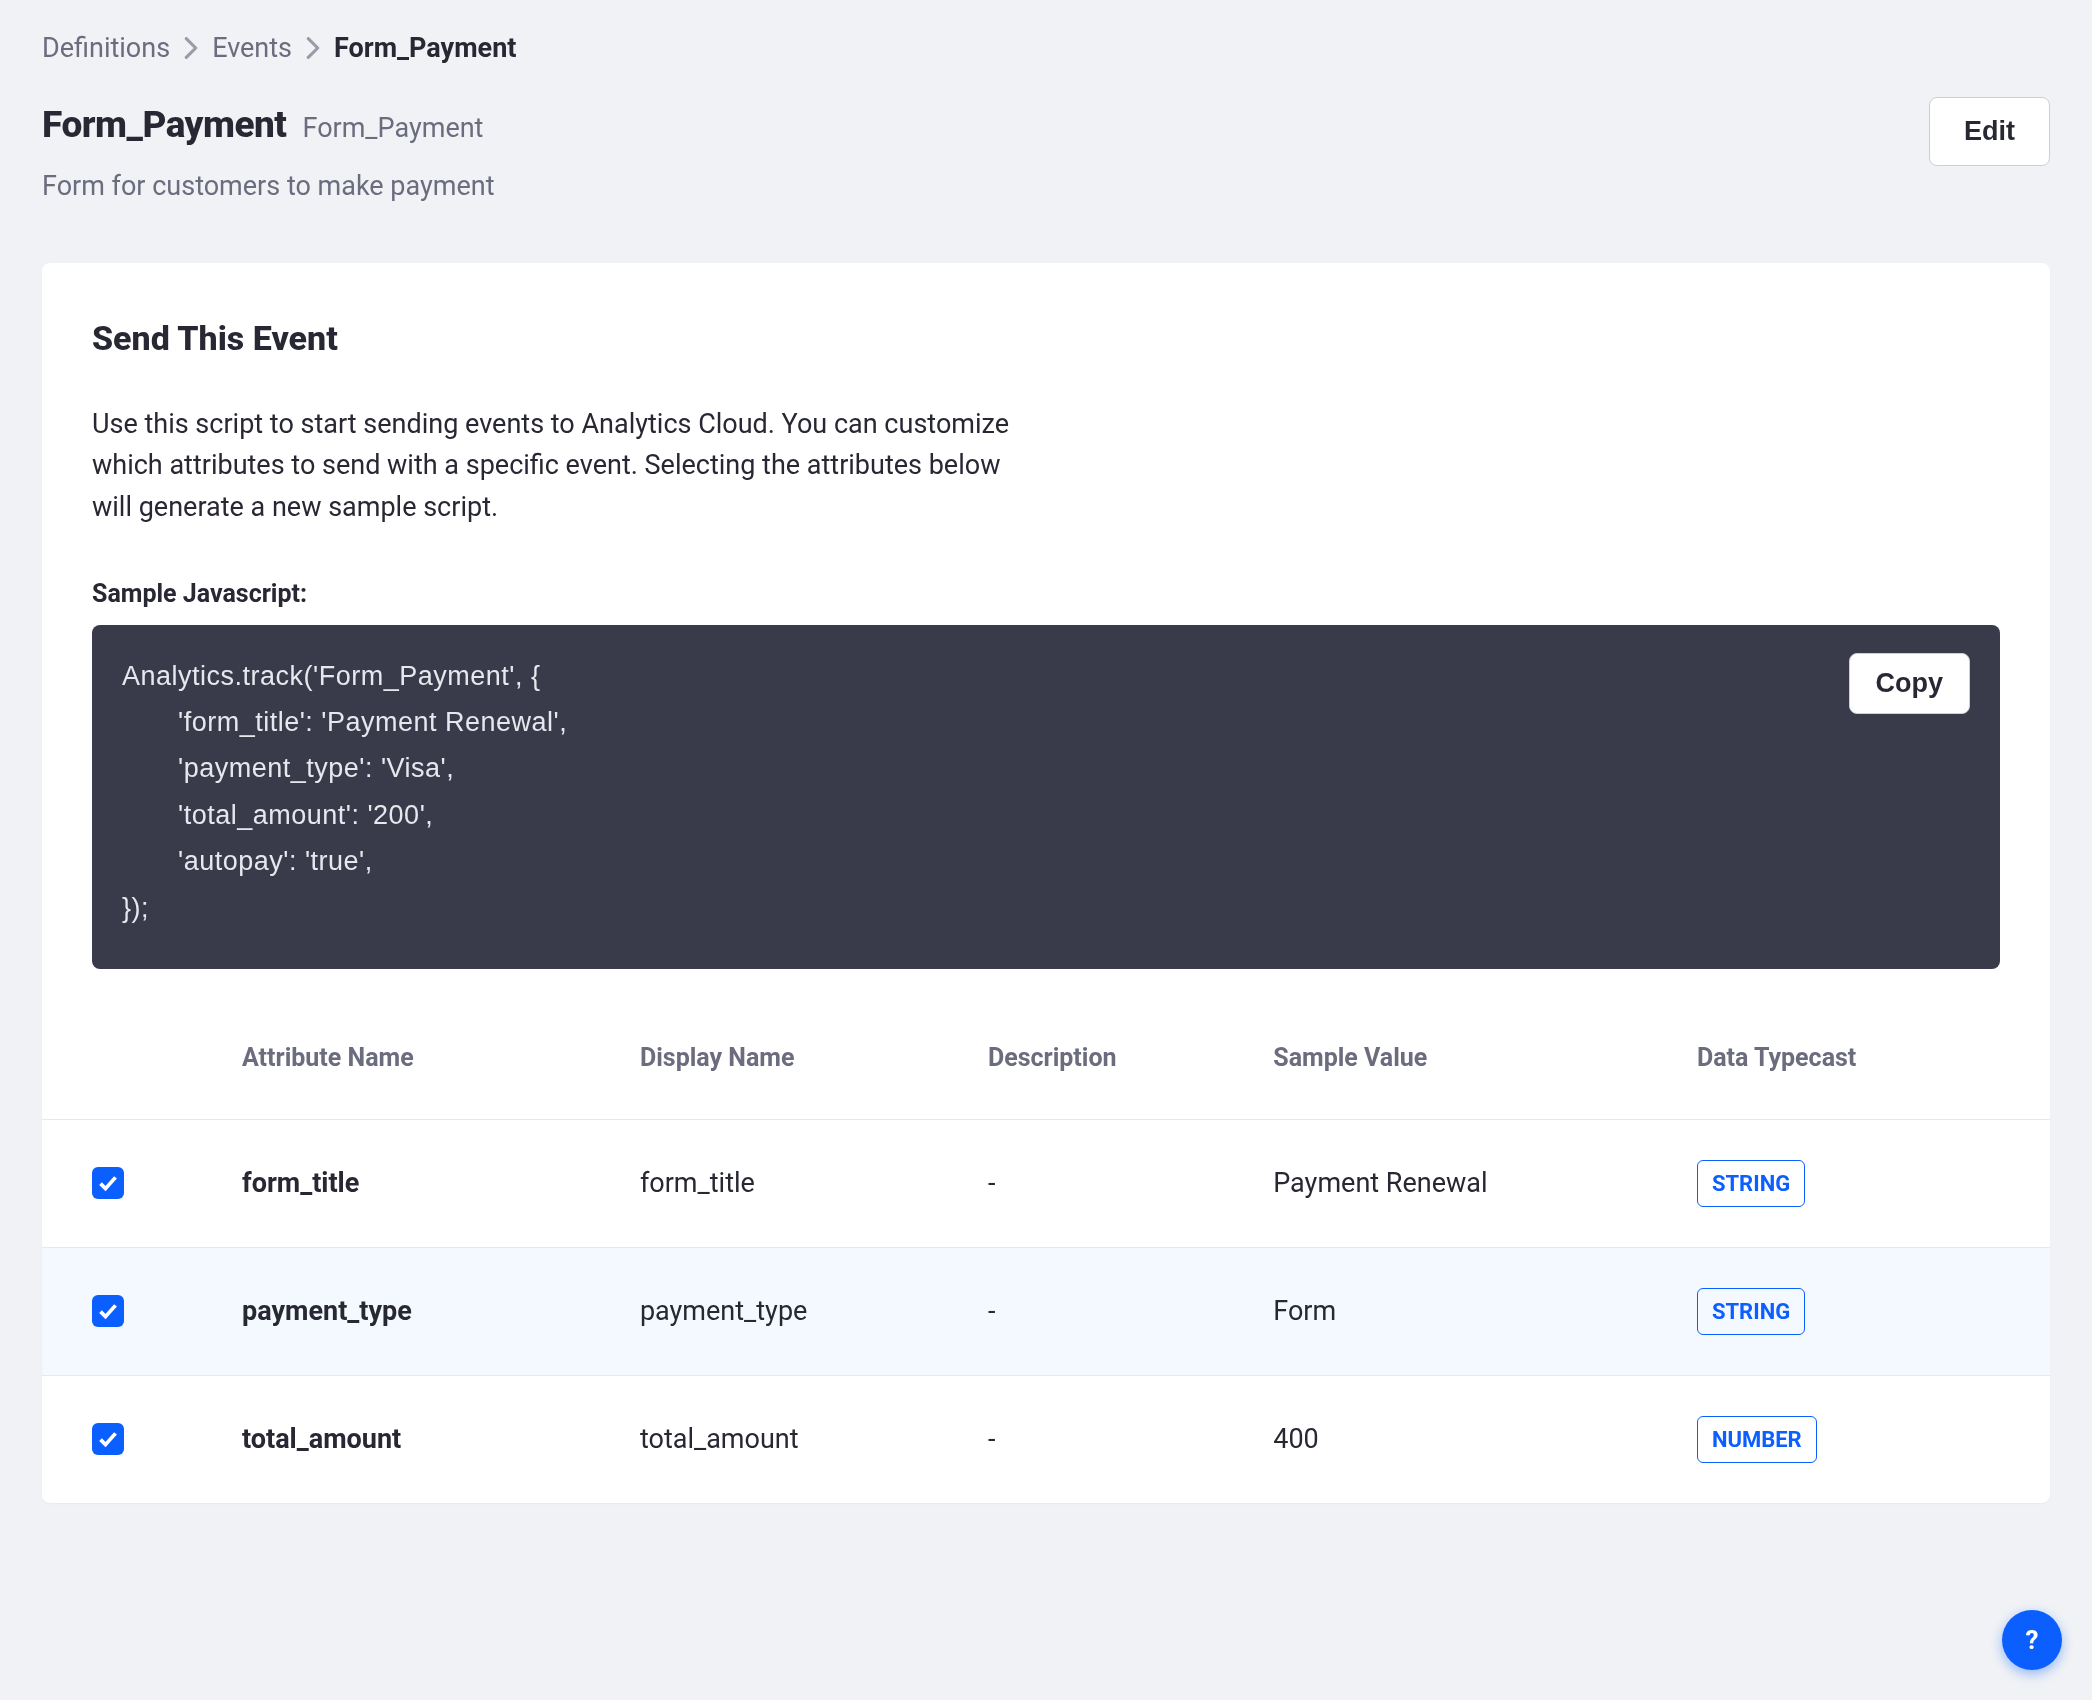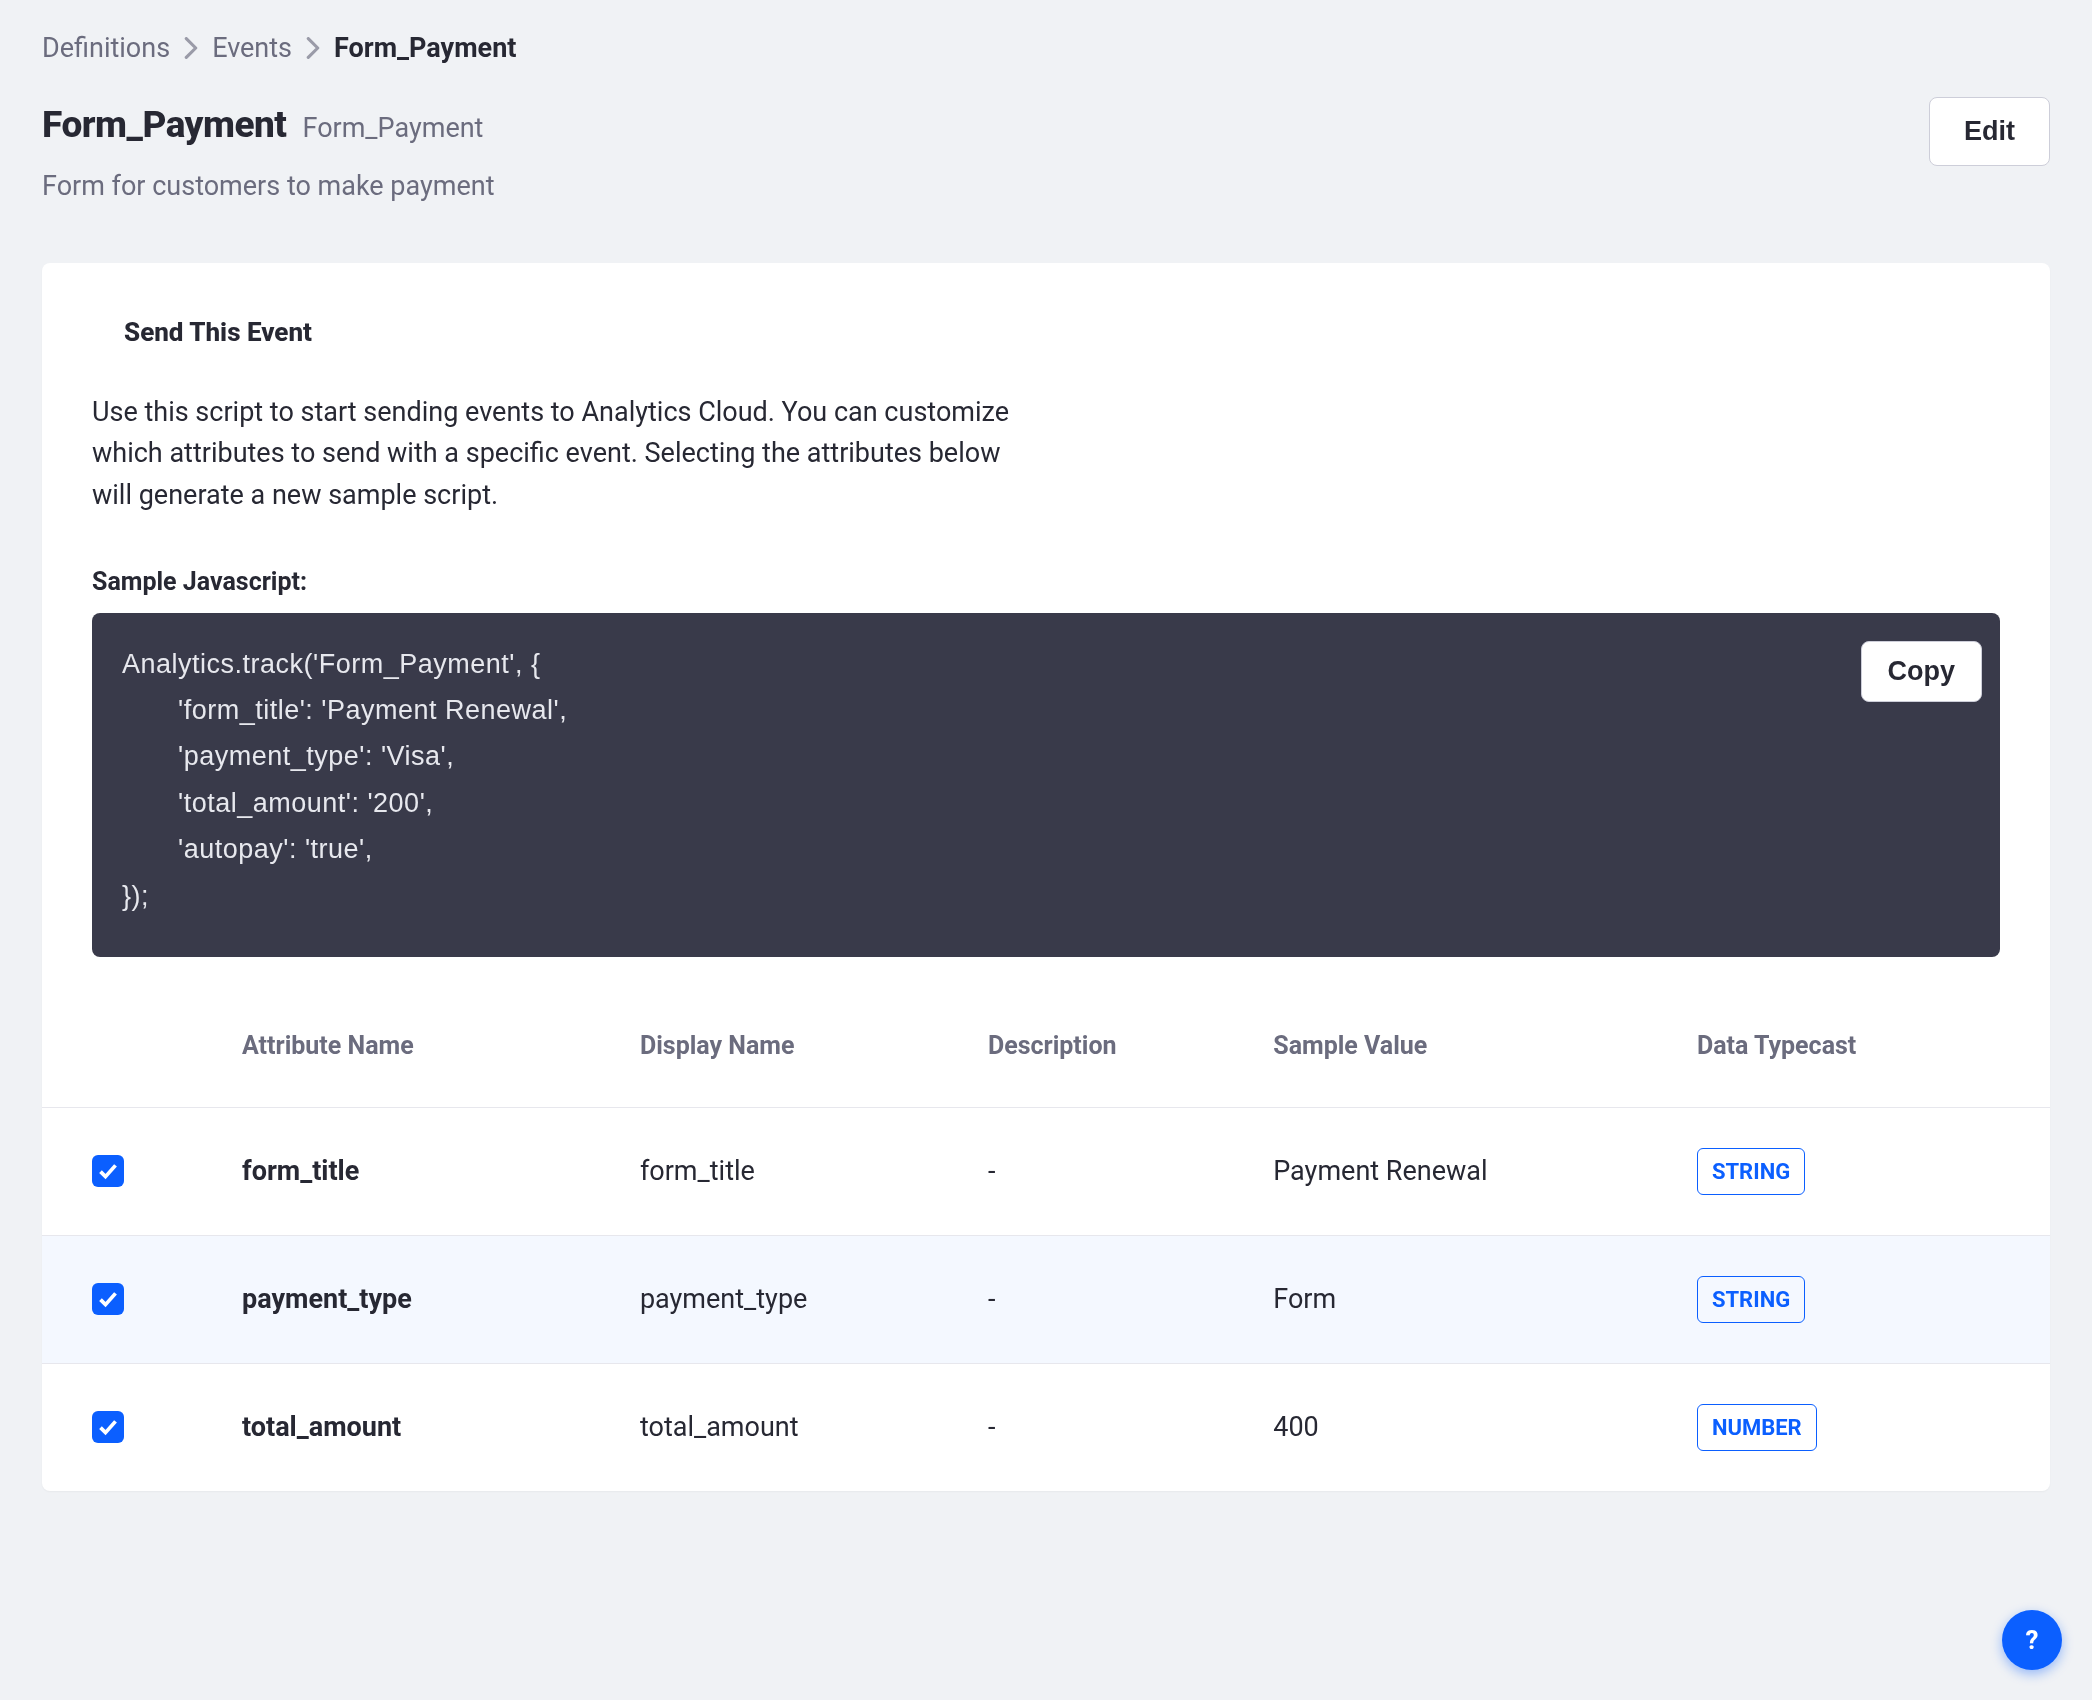--- a/index.html
+++ b/index.html
@@ -68,25 +68,24 @@
   }
 
   
   .card {
     background: #fff;
     border-radius: 8px;
     padding: 50px 50px 0 50px;
     box-shadow: 0 1px 2px rgba(0,0,0,0.04);
   }
   .card-title {
-    font-size: 26px;
+    font-size: 34px;
     font-weight: 800;
     color: #272833;
     margin-bottom: 40px;
-    margin-left: 32px;
   }
   .card-desc {
     font-size: 27px;
     color: #272833;
     max-width: 920px;
     margin-bottom: 46px;
     line-height: 1.55;
   }
   .sample-label {
     font-size: 25px;
@@ -104,21 +103,21 @@
     font-family: Liberation Sans, sans-serif;
     font-size: 27px;
     line-height: 1.72;
     color: #e7e8ee;
     white-space: pre;
     letter-spacing: 0.5px;
   }
   .copy-btn {
     position: absolute;
     top: 28px;
-    right: 18px;
+    right: 30px;
     background: #fff;
     border: 1px solid #cdced9;
     border-radius: 8px;
     padding: 14px 26px;
     font-size: 27px;
     font-weight: 600;
     color: #272833;
     cursor: pointer;
   }
 

